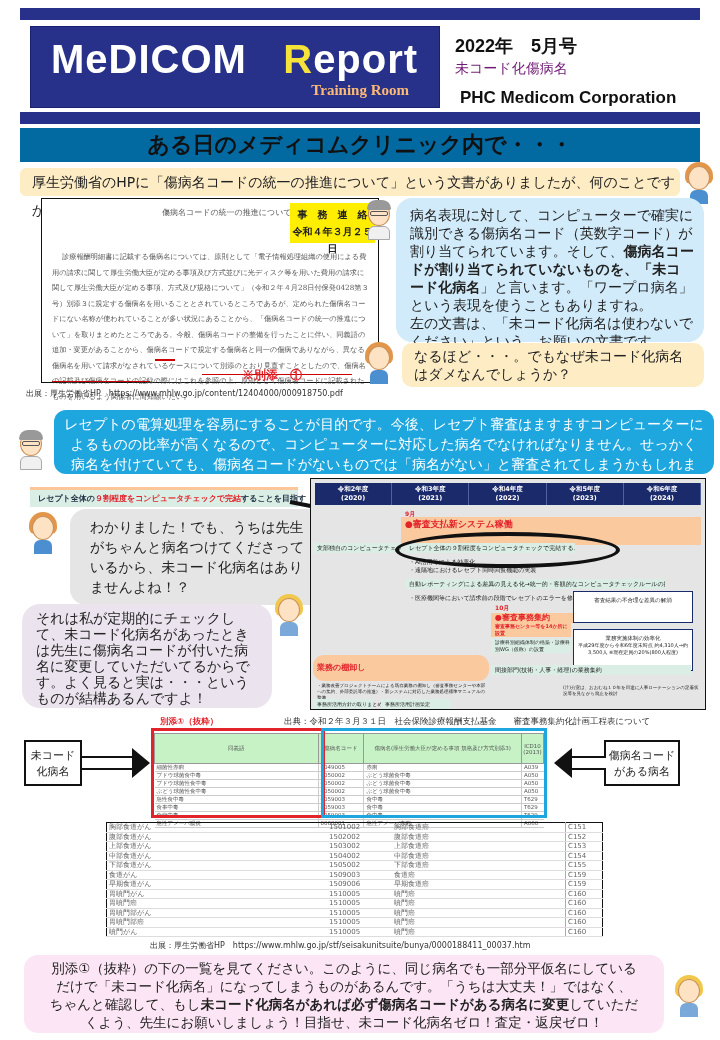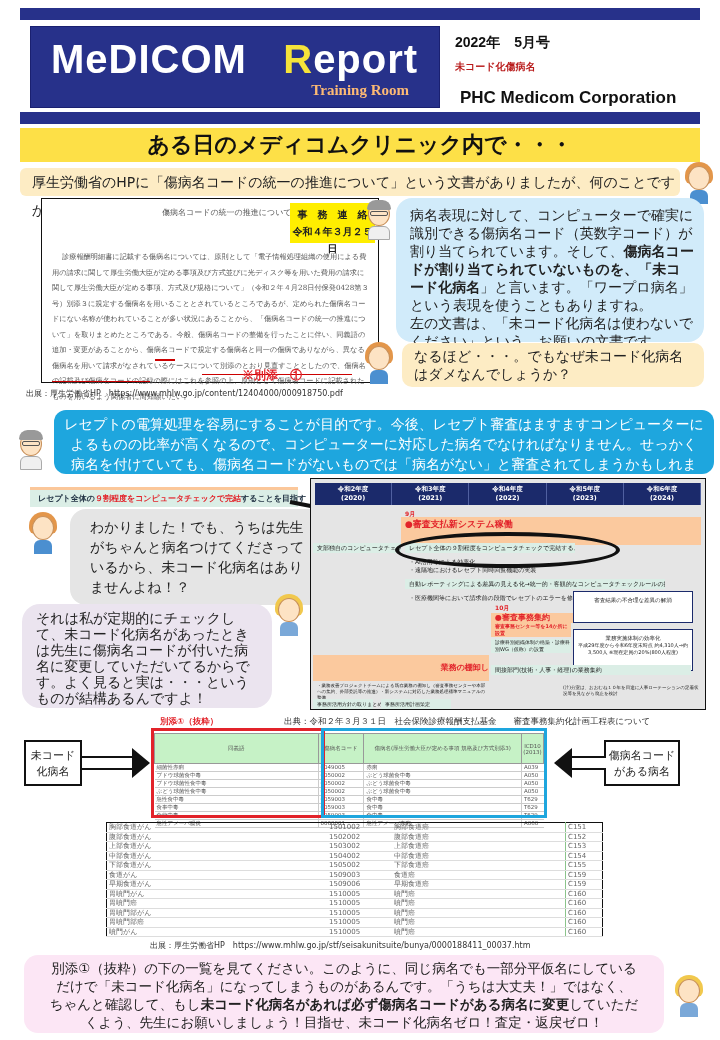--- a/index.html
+++ b/index.html
@@ -6,25 +6,25 @@
   body { width: 720px; height: 1040px; background: #ffffff; font-family: "DejaVu Sans", sans-serif; position: relative; overflow: hidden; color: #222; }
   .abs { position: absolute; }
 
   
   .top-bar { left: 20px; top: 8px; width: 680px; height: 12px; background: #27318a; }
   .bottom-bar { left: 20px; top: 112px; width: 680px; height: 12px; background: #27318a; }
   .logo-box { left: 30px; top: 26px; width: 410px; height: 82px; background: #27318a; border: 1px solid #1a2070; }
   .logo-text { left: 20px; top: 10px; font-family: "Liberation Sans", sans-serif; font-weight: bold; font-size: 40px; color: #ffffff; letter-spacing: 1px; white-space: nowrap; }
   .logo-text .r { color: #f5e33a; }
   .logo-sub { right: 30px; bottom: 8px; font-family: Liberation Serif, serif; font-weight: bold; font-size: 15px; color: #fdba74; }
-  .issue { left: 455px; top: 34px; font-weight: bold; font-size: 14px; color: #111; font-family: "Liberation Sans", sans-serif; text-align: center; }
-  .topic { left: 455px; top: 60px; font-weight: bold; font-size: 10px; color: #b91c1c; }
+  .issue { left: 455px; top: 34px; font-weight: bold; font-size: 18px; color: #111; font-family: "Liberation Sans", sans-serif; text-align: center; }
+  .topic { left: 455px; top: 60px; font-weight: normal; font-size: 14px; color: #701a75; }
   .company { left: 460px; top: 88px; font-size: 17px; font-weight: bold; color: #111; font-family: "Liberation Sans", sans-serif; }
 
-  .title-band { left: 20px; top: 128px; width: 680px; height: 34px; background: #fde047; text-align: center; font-size: 22px; font-weight: bold; line-height: 34px; color: #111; }
+  .title-band { left: 20px; top: 128px; width: 680px; height: 34px; background: #0369a1; text-align: center; font-size: 22px; font-weight: bold; line-height: 34px; color: #111; }
 
   
   .q-bar { left: 20px; top: 168px; width: 660px; height: 28px; background: #fdecc4; border-radius: 6px; font-size: 14px; line-height: 28px; padding-left: 12px; color: #222; }
 
   
   .doc { left: 20px; top: 198px; width: 338px; height: 185px; border: 1.5px solid #111; background: #fff; font-family: "DejaVu Serif", serif; margin-left: 21px; }
   .doc-title { left: 120px; top: 8px; font-size: 8px; color: #555; }
   .doc-stamp { left: 248px; top: 4px; width: 85px; height: 40px; background: #ffee00; font-size: 10px; font-weight: bold; text-align: center; line-height: 17px; padding-top: 3px; }
   .doc-body { left: 10px; top: 50px; width: 318px; font-size: 7.2px; line-height: 15.5px; color: #555; text-indent: 10px; }
   .doc-note { left: 200px; top: 168px; font-size: 12px; color: #e2232a; font-weight: bold; }
@@ -190,21 +190,21 @@
   <div class="tl-band" style="left:94px;top:114px;width:260px;overflow:hidden;">・医療機関等において請求前の段階でレセプトのエラーを修正する仕組みの導入</div>
   <div class="tl-band tl-redtxt" style="left:180px;top:124px;">10月</div>
   <div class="tl-band tl-orange tl-redtxt" style="left:180px;top:134px;width:100px;font-size:8px;">●審査事務集約</div>
   <div class="tl-band tl-orange tl-redtxt" style="left:180px;top:144px;width:80px;white-space:normal;font-size:5px;line-height:7px;">審査事務センター等を14か所に設置</div>
   <div class="tl-band tl-green" style="left:180px;top:160px;width:80px;white-space:normal;font-size:5px;line-height:7px;">診療科別組織体制の構築・診療科別WG（仮称）の設置</div>
   <div class="tl-box" style="left:262px;top:112px;width:120px;height:32px;">審査結果の不合理な差異の解消</div>
   <div class="tl-box" style="left:262px;top:150px;width:120px;height:42px;">
     <div>業務実施体制の効率化</div>
     <div style="font-size:5px;line-height:7px;">平成29年度から令和6年度末時点 約4,310人⇒約3,500人 ※現在定員の20%(800人程度)</div>
   </div>
-  <div class="tl-band tl-orange tl-redtxt" style="left:2px;top:176px;width:176px;height:26px;line-height:26px;text-align:right;font-size:8px;">業務の棚卸し</div>
+  <div class="tl-band tl-orange tl-redtxt" style="left:2px;top:176px;width:176px;height:26px;line-height:26px;text-align:left;font-size:8px;border-radius:11px;">業務の棚卸し</div>
   <div class="tl-band tl-green" style="left:180px;top:186px;width:200px;">間接部門(技術・人事・経理)の業務集約</div>
   <div class="tl-band" style="left:2px;top:204px;width:176px;white-space:normal;font-size:4.5px;line-height:6px;">・業務改善プロジェクトチームによる既存業務の棚卸し（審査事務センターや本部への集約、外部委託等の推進）・新システムに対応した業務処理標準マニュアルの整備</div>
   <div class="tl-band tl-green" style="left:2px;top:220px;width:60px;font-size:5px;">事務所活用方針の取りまとめ</div>
   <div class="tl-band tl-green" style="left:70px;top:220px;width:70px;font-size:5px;">事務所活用計画策定</div>
   <div class="tl-band" style="left:248px;top:206px;width:140px;white-space:normal;font-size:4.5px;line-height:6px;">(注)分室は、おおむね１０年を目途に人事ローテーションの定着状況等を見ながら廃止を検討</div>
 </div>
 <div class="abs ellipse"></div>
 
 <div class="abs tbl-caption">別添①（抜粋）</div>
 <div class="abs tbl-source">出典：令和２年３月３１日　社会保険診療報酬支払基金　　審査事務集約化計画工程表について</div>

